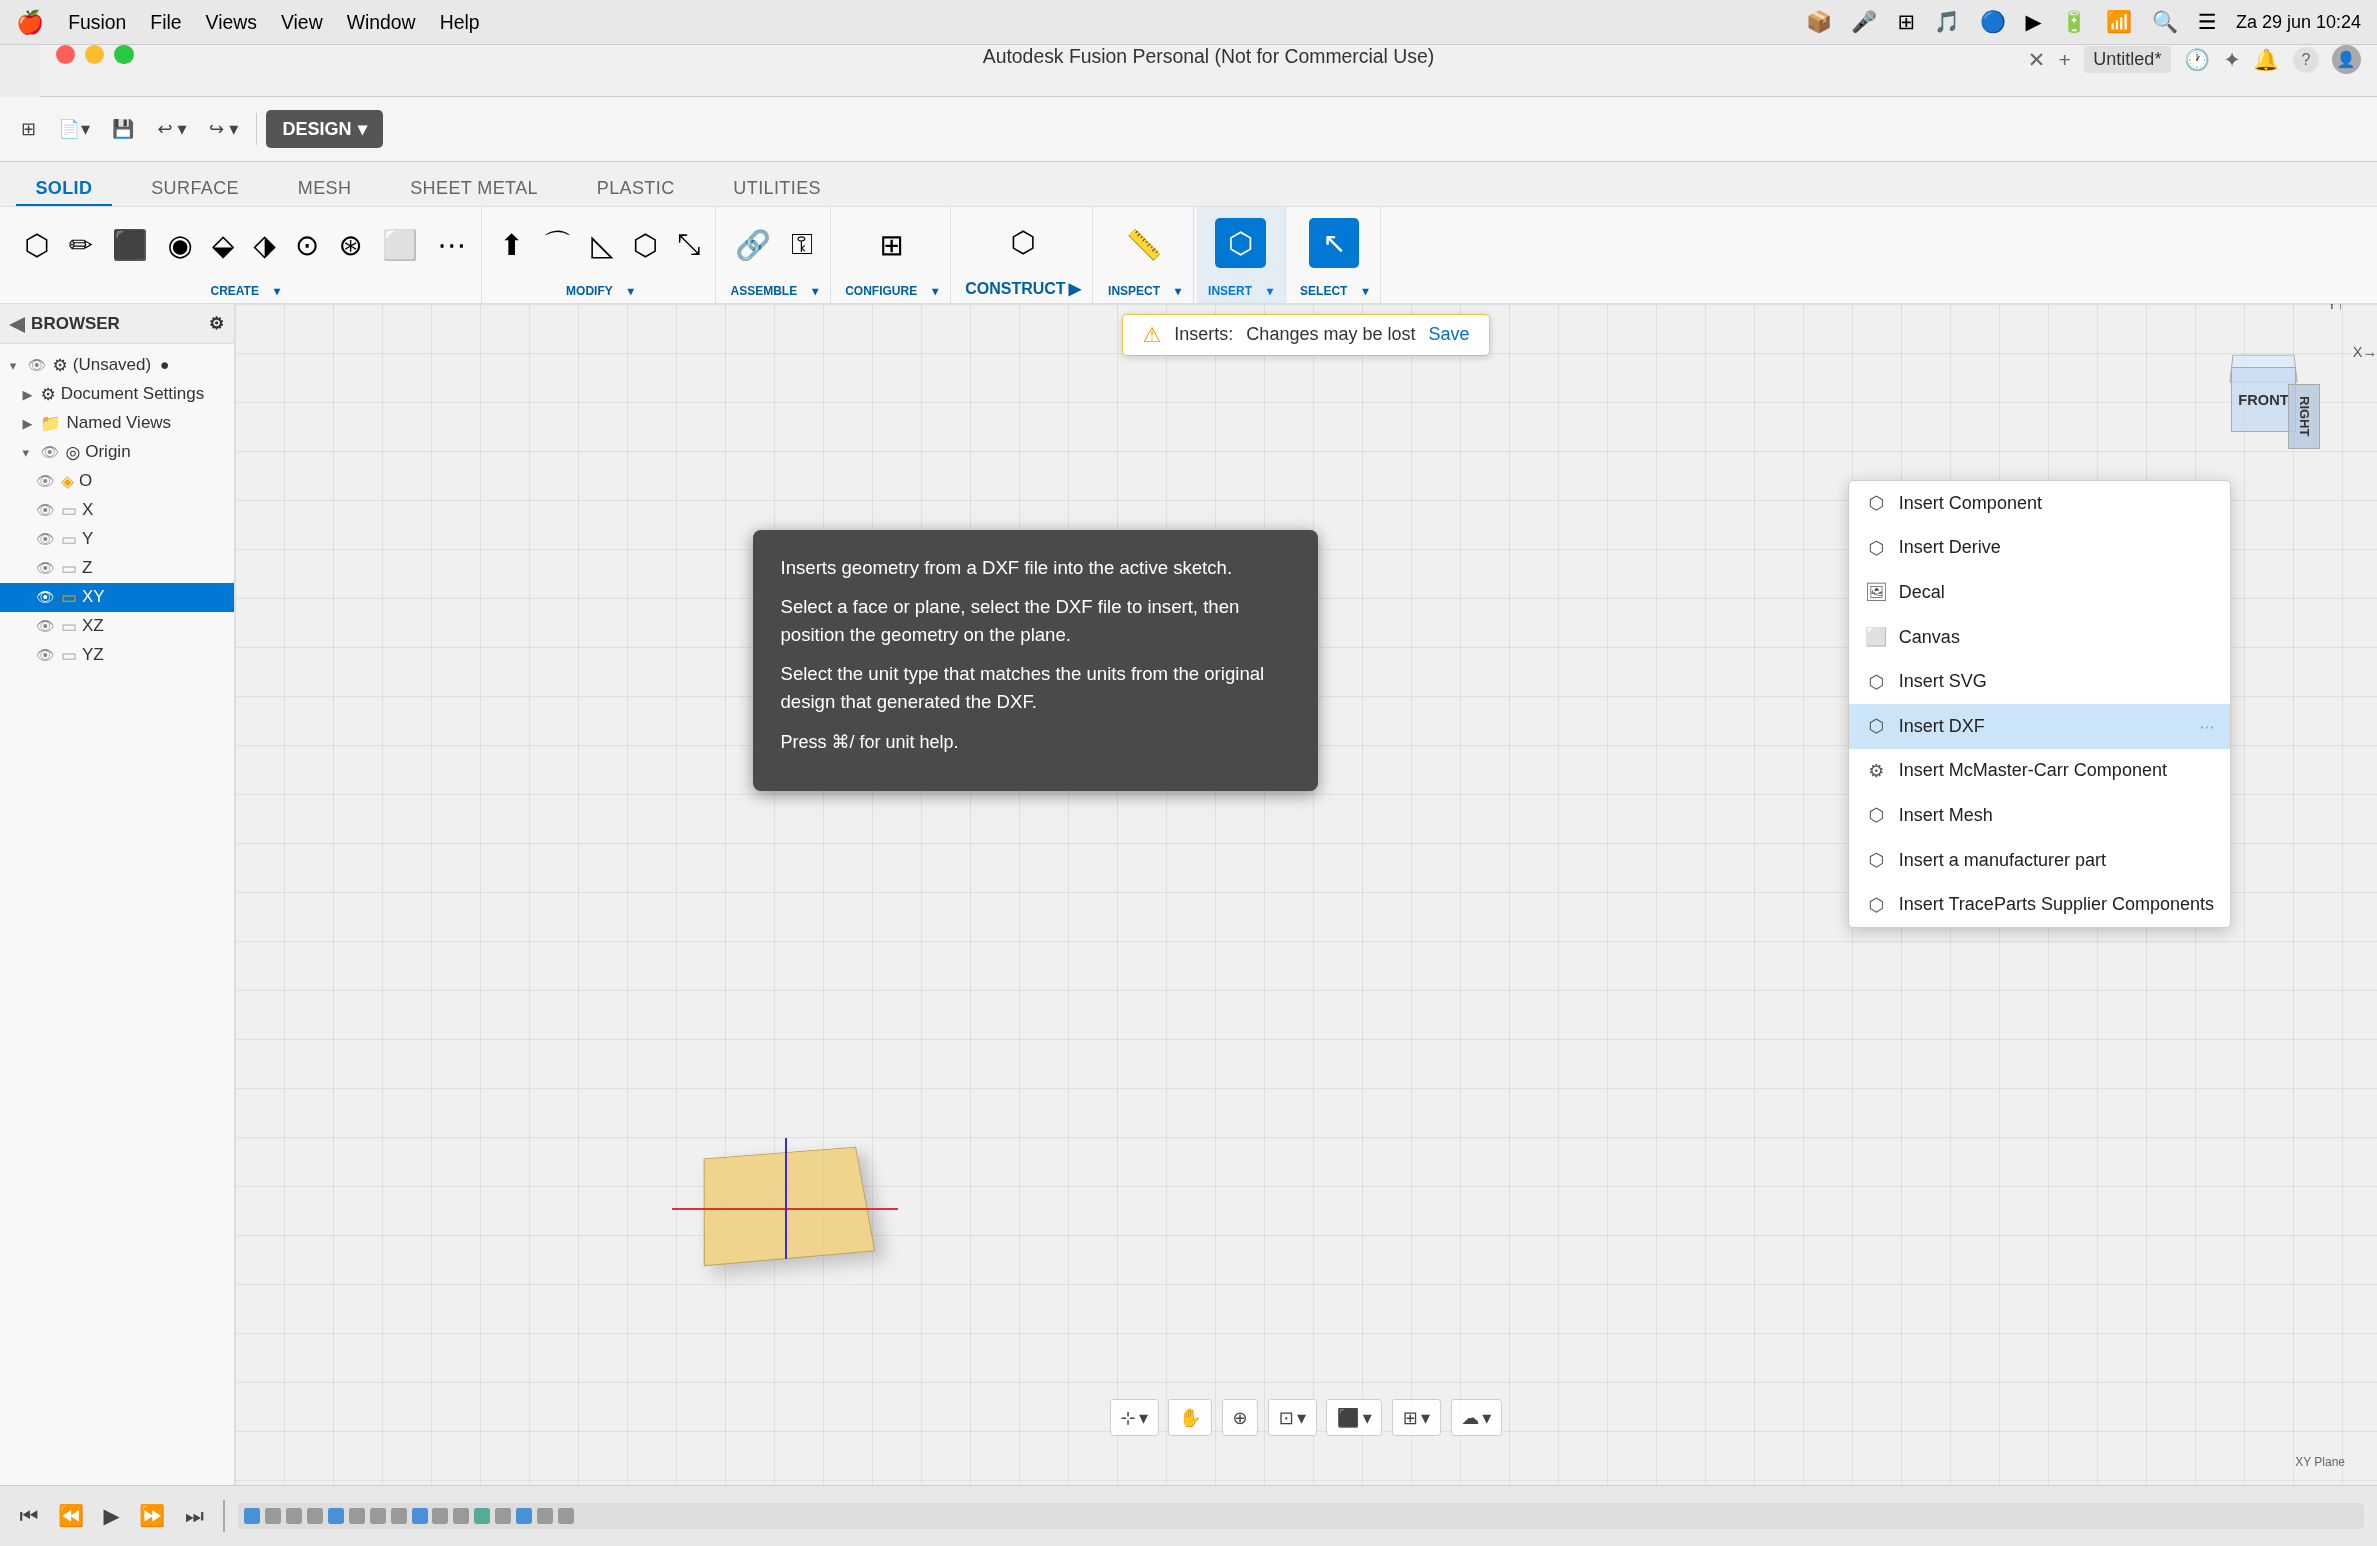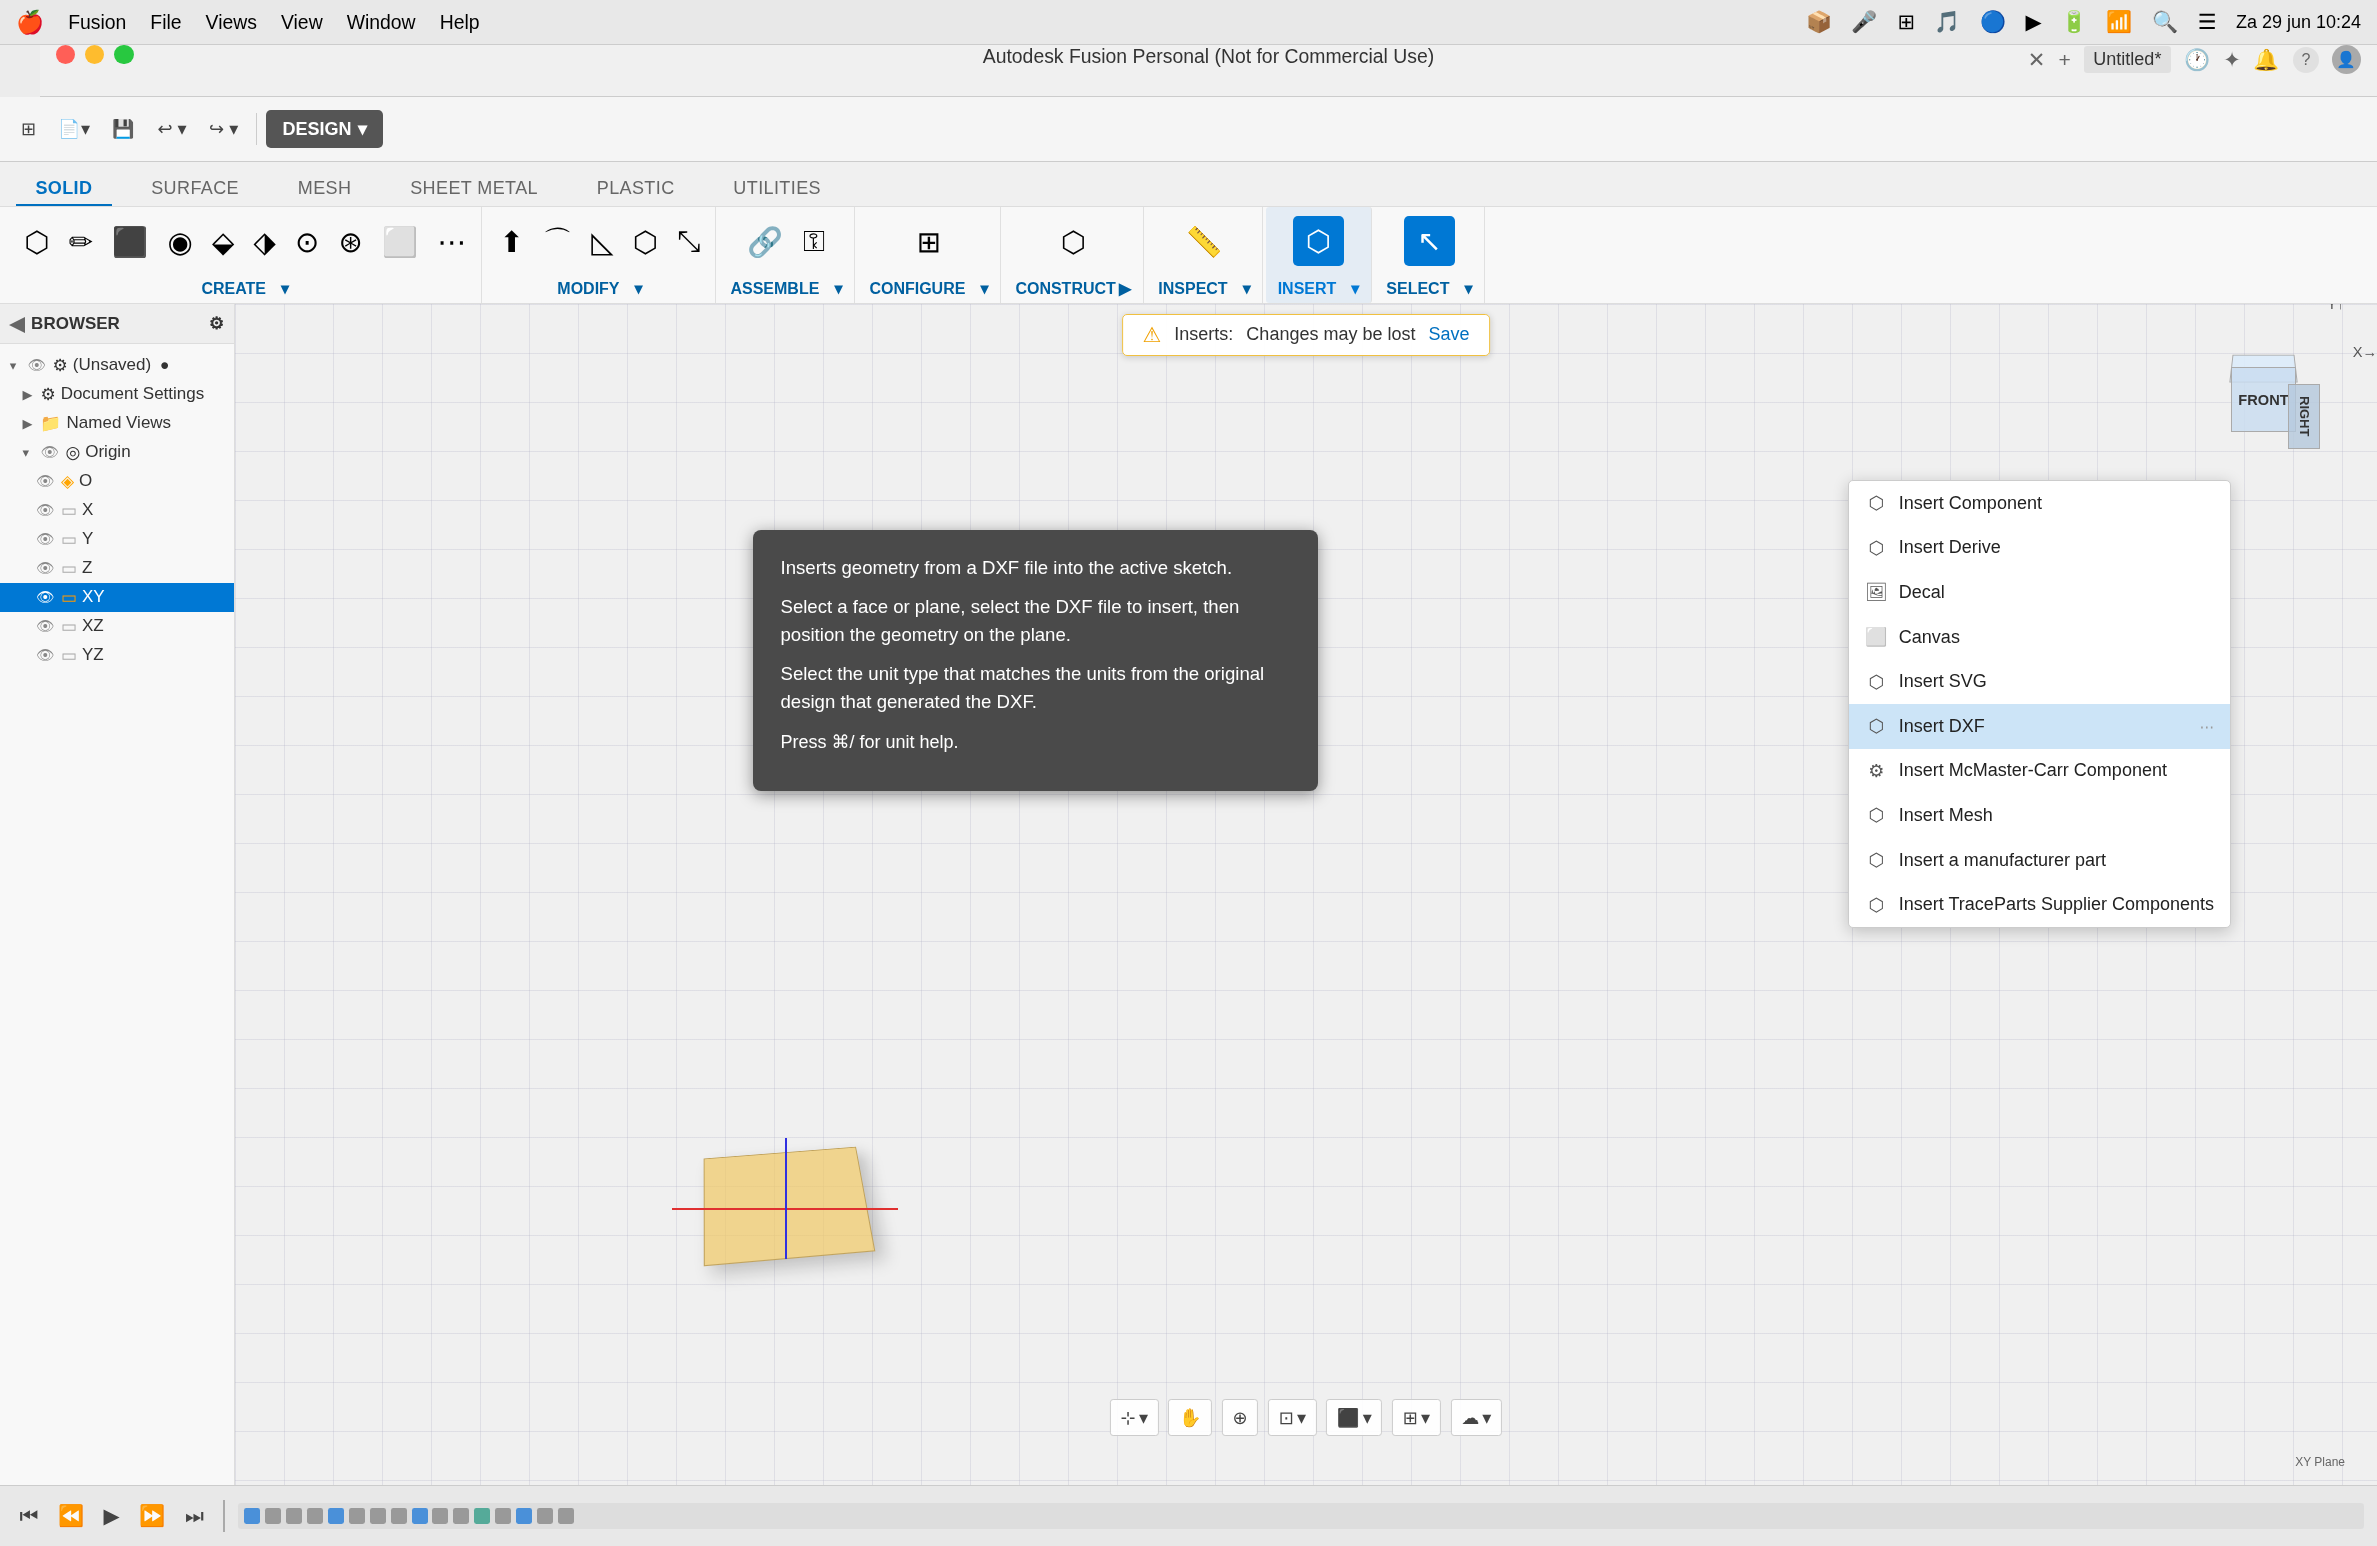--- a/index.html
+++ b/index.html
@@ -370,21 +370,21 @@
     
     .ribbon-btn-large {
       display: flex; flex-direction: column; align-items: center;
       padding: 6.5px 8px 3.2px; cursor: pointer; border-radius: 3.2px;
       font-size: 15.4px; gap: 3.2px; background: transparent; border: none;
     }
     .ribbon-btn-large .icon { font-size: 29px; }
 
     .ribbon-dropdown-btn {
       display: flex; align-items: flex-end; padding: 4.9px 4.9px;
-      cursor: pointer; font-size: 16px; color: #0060a0; font-weight: 600;
+      cursor: pointer; font-size: 12px; color: #0060a0; font-weight: 600;
       border-radius: 3.2px; background: transparent; border: none;
       gap: 15px;
     }
 
     .vgroup {
       display: flex; flex-direction: column; align-items: center;
       padding: 0 6.5px; border-right: 0.8px solid #e0e0e0;
     }
     .vgroup-top { display: flex; align-items: center; gap: 3.2px; flex: 1; }
 

